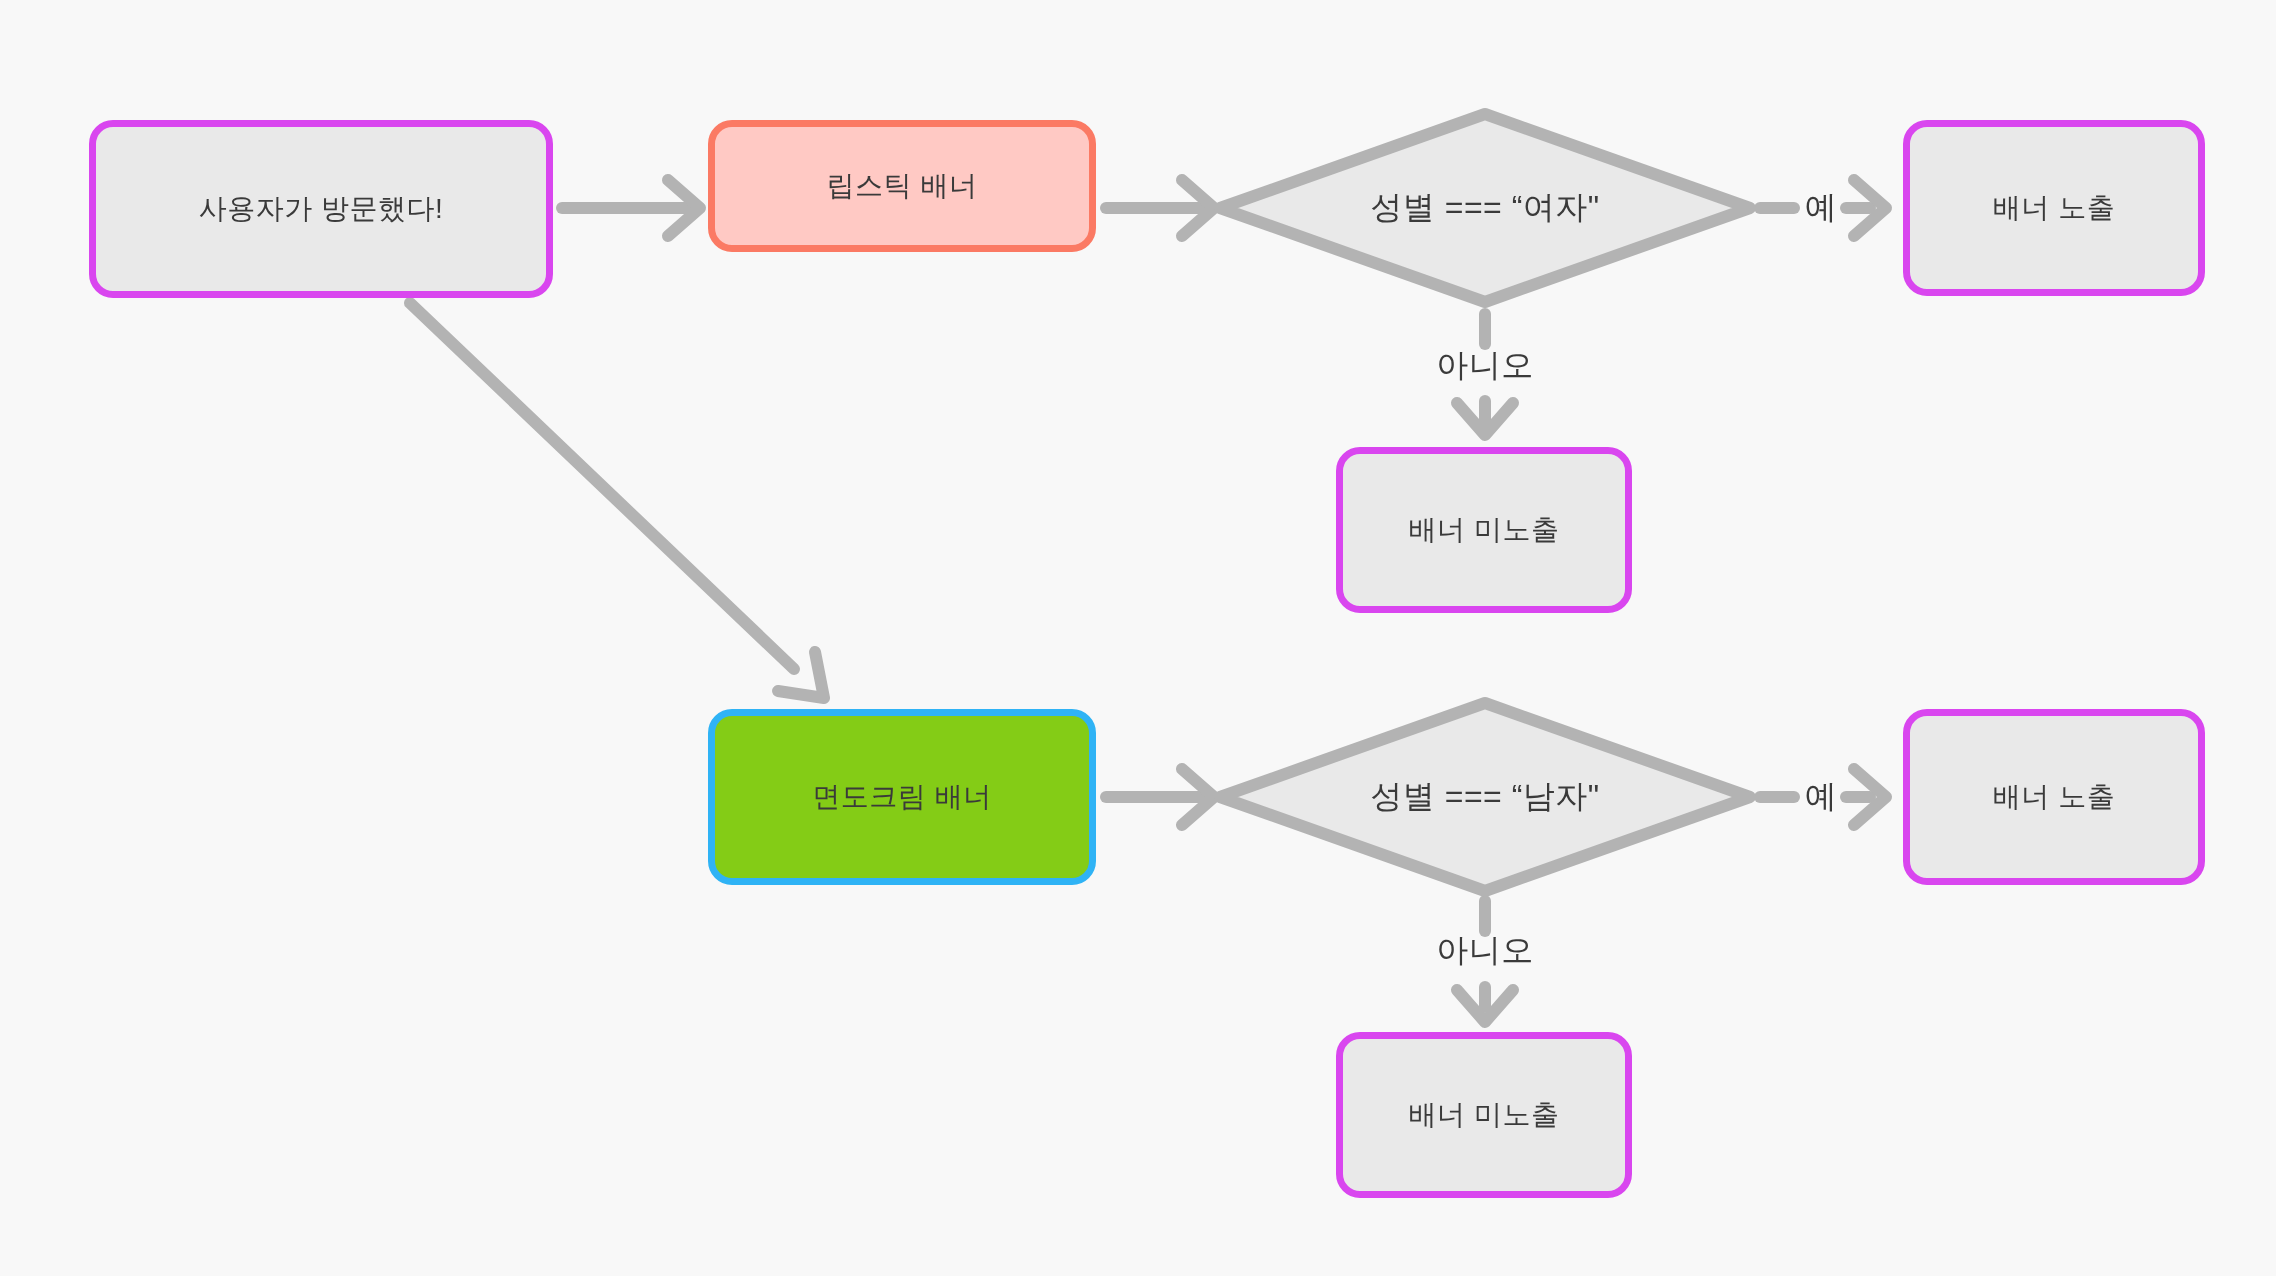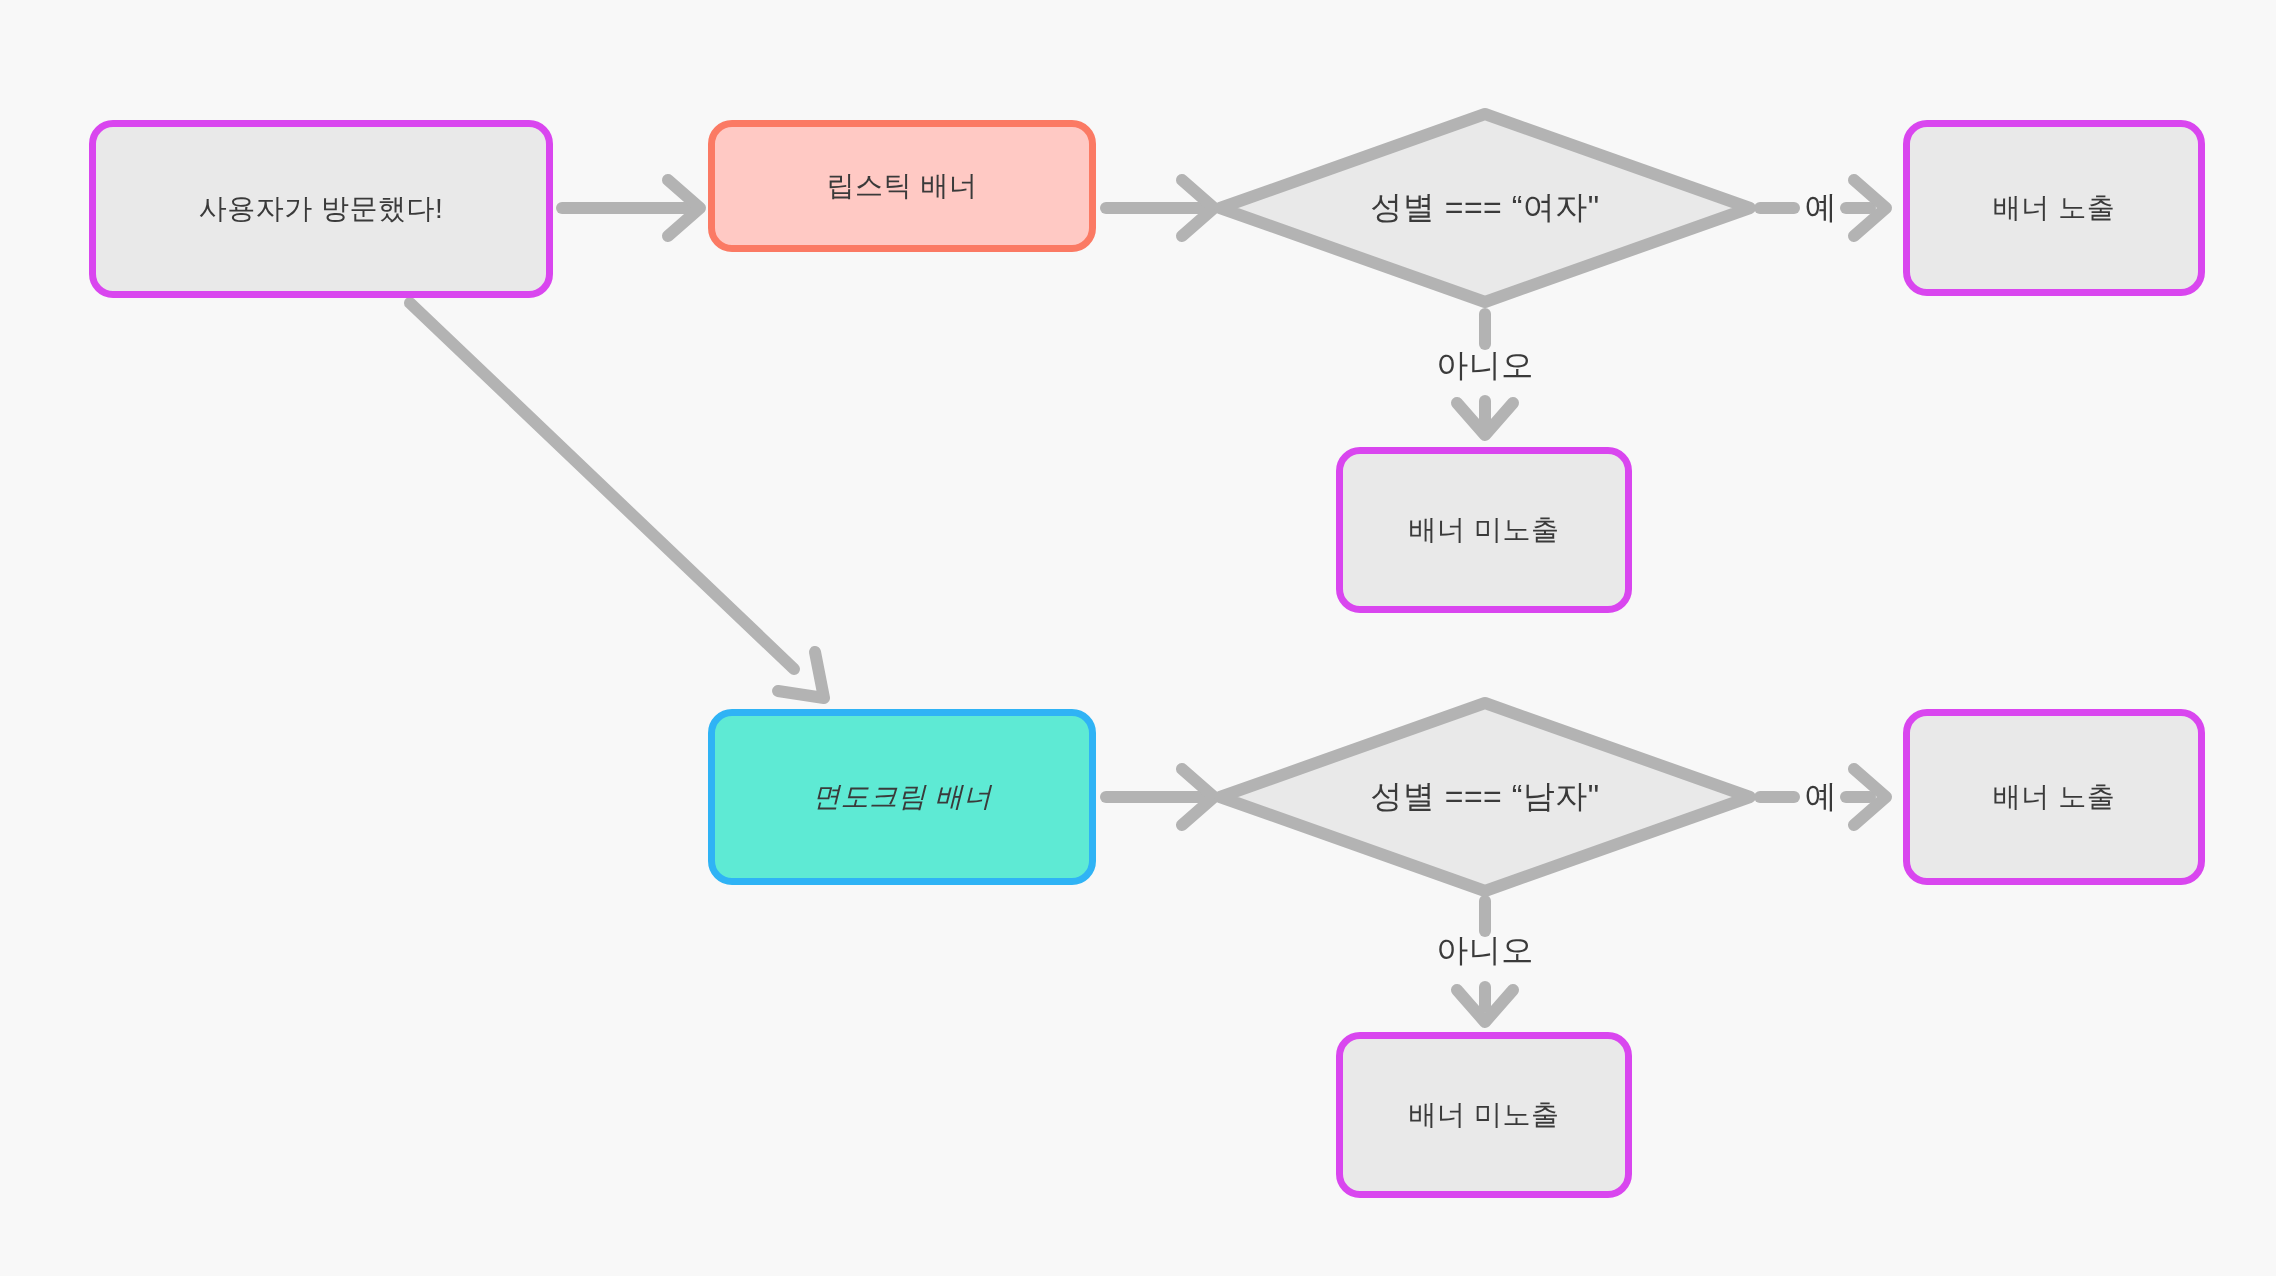--- a/index.html
+++ b/index.html
@@ -20,21 +20,21 @@
     display:flex;align-items:center;justify-content:center;
     background:#e9e9e9;
     border:7px solid #d946ef;
     border-radius:24px;
     font-size:28px;
     letter-spacing:0.5px;
     text-align:center;
     white-space:nowrap;
   }
   .node.red{background:#ffc9c4;border-color:#fb7a64;}
-  .node.blue{background:#5eead4;border-color:#2fb3f5;font-style:italic;}
+  .node.blue{background:#84cc16;border-color:#2fb3f5;}
   .diamond-label{
     position:absolute;
     width:460px;height:50px;
     display:flex;align-items:center;justify-content:center;
     font-size:32px;letter-spacing:0.5px;white-space:nowrap;
     transform:translate(-50%,-50%);
   }
   .edge-label{
     position:absolute;
     transform:translate(-50%,-50%);

